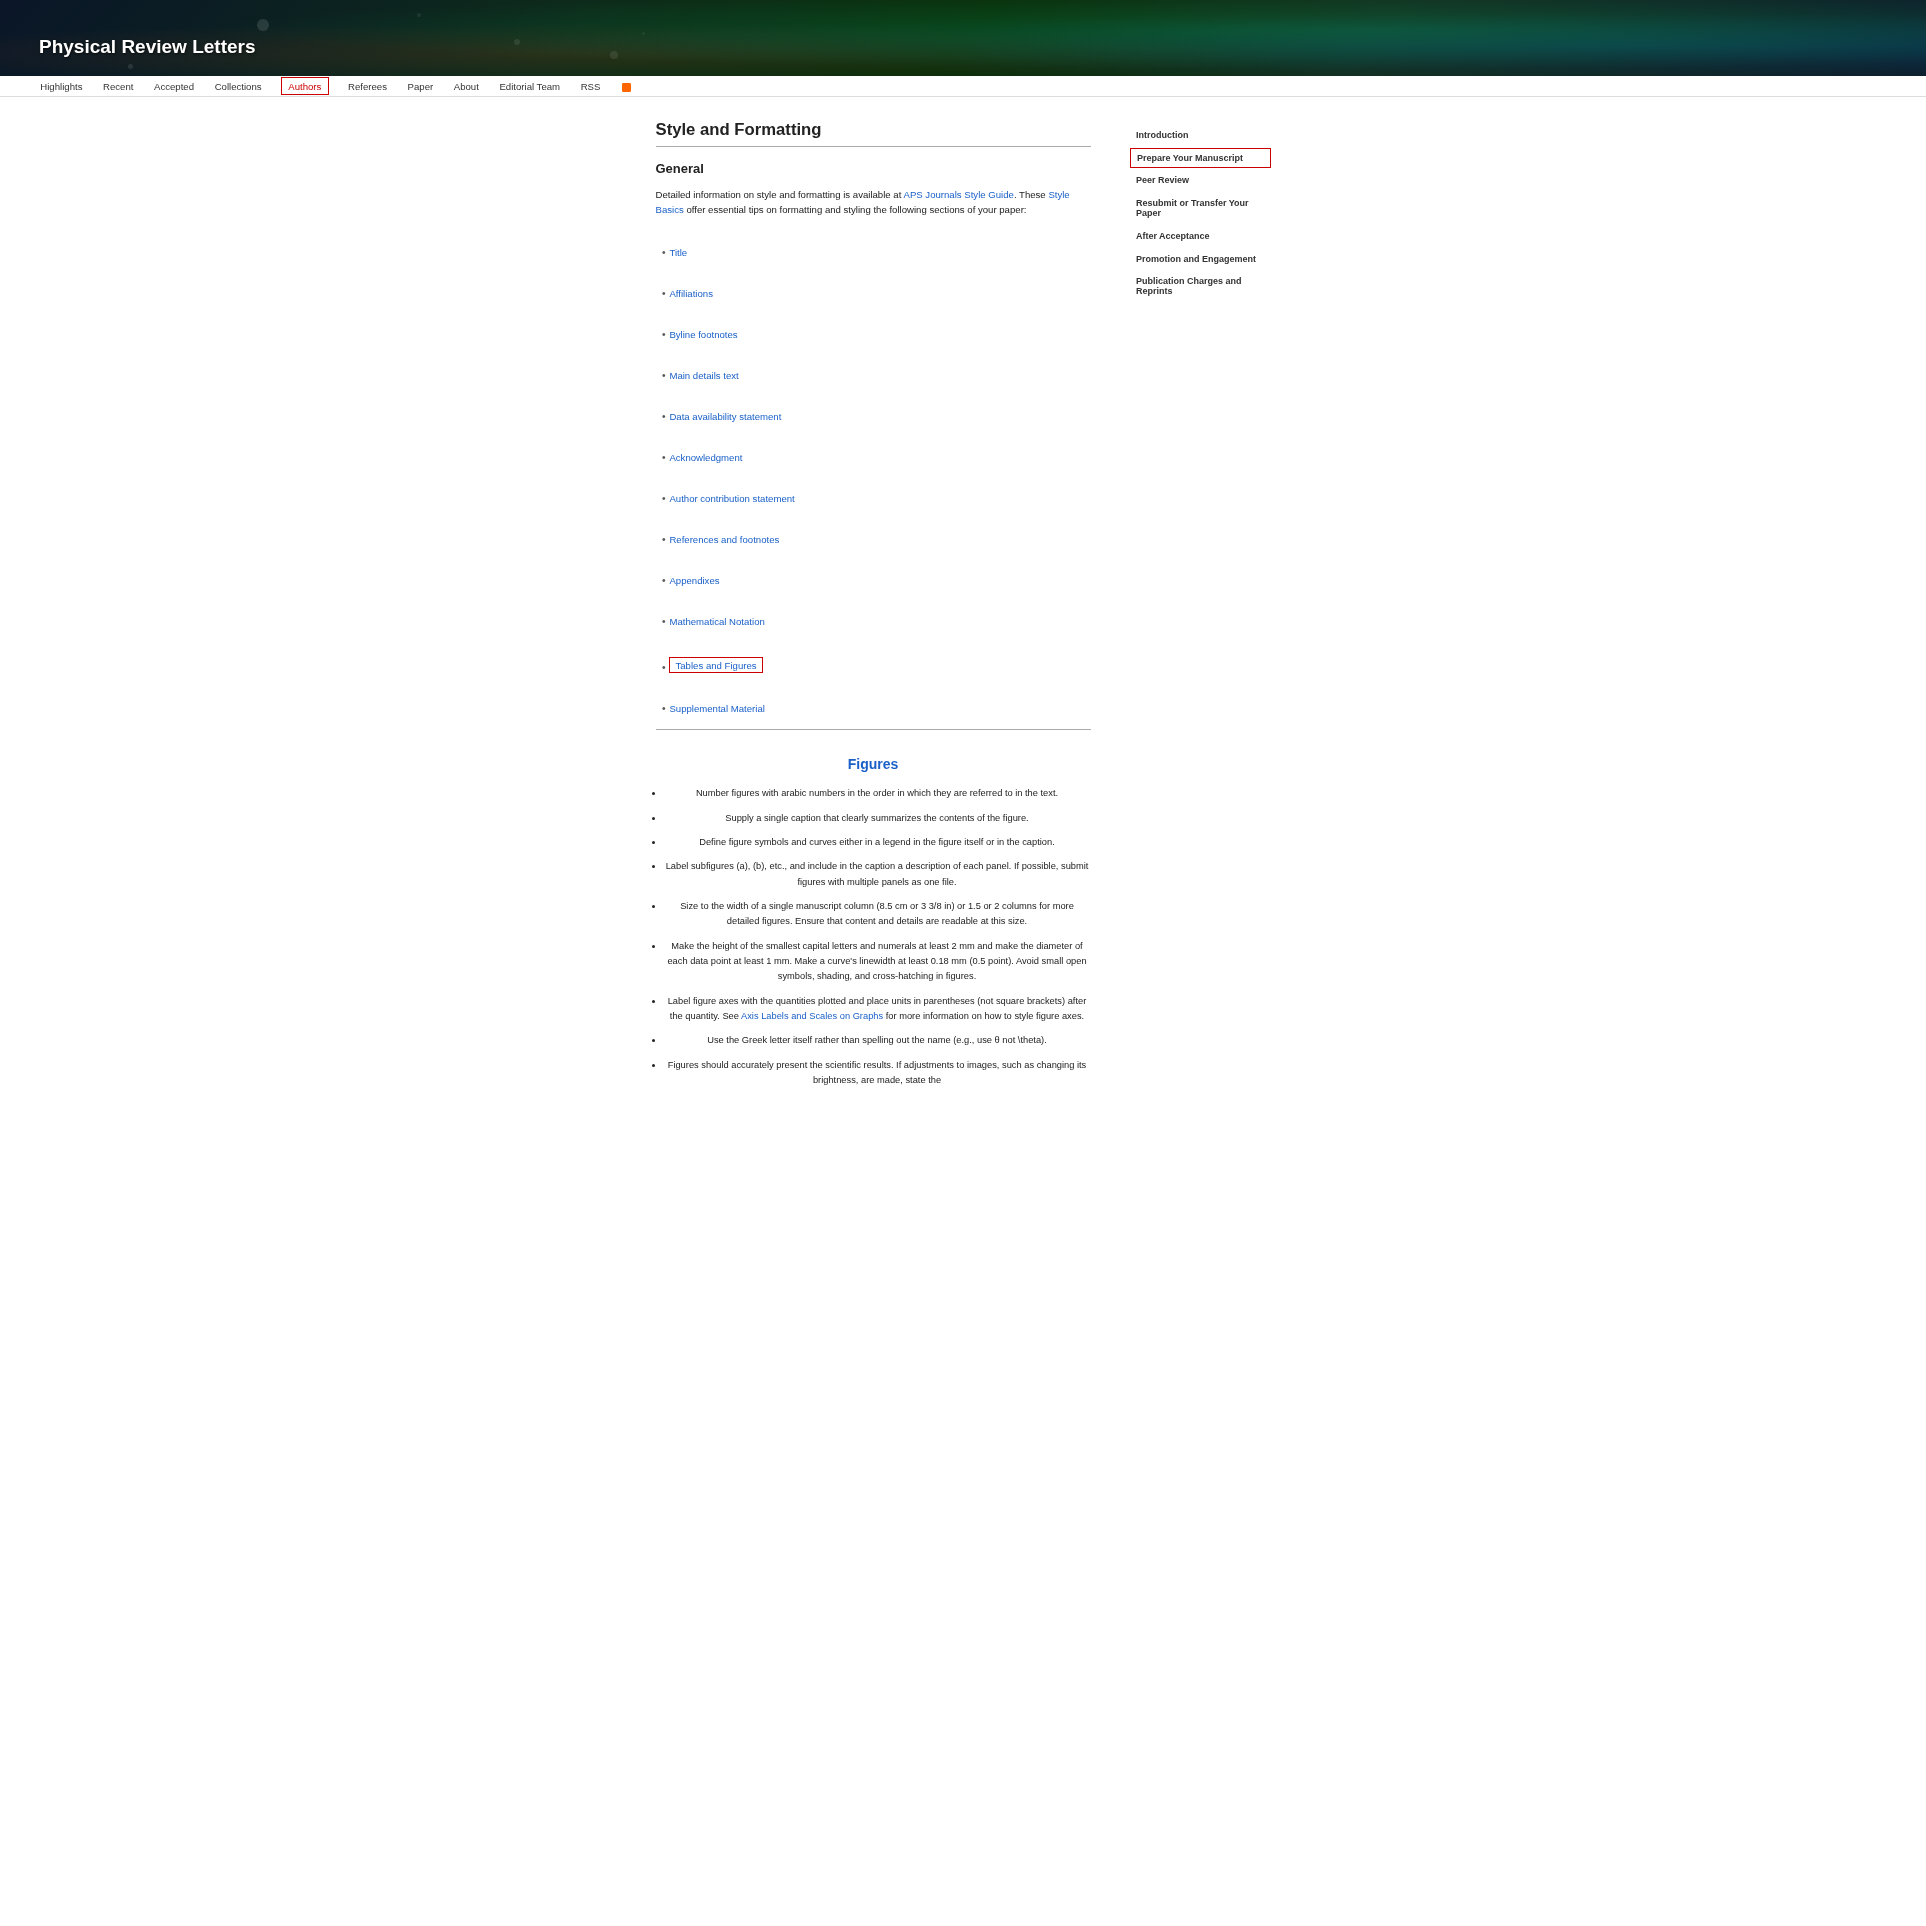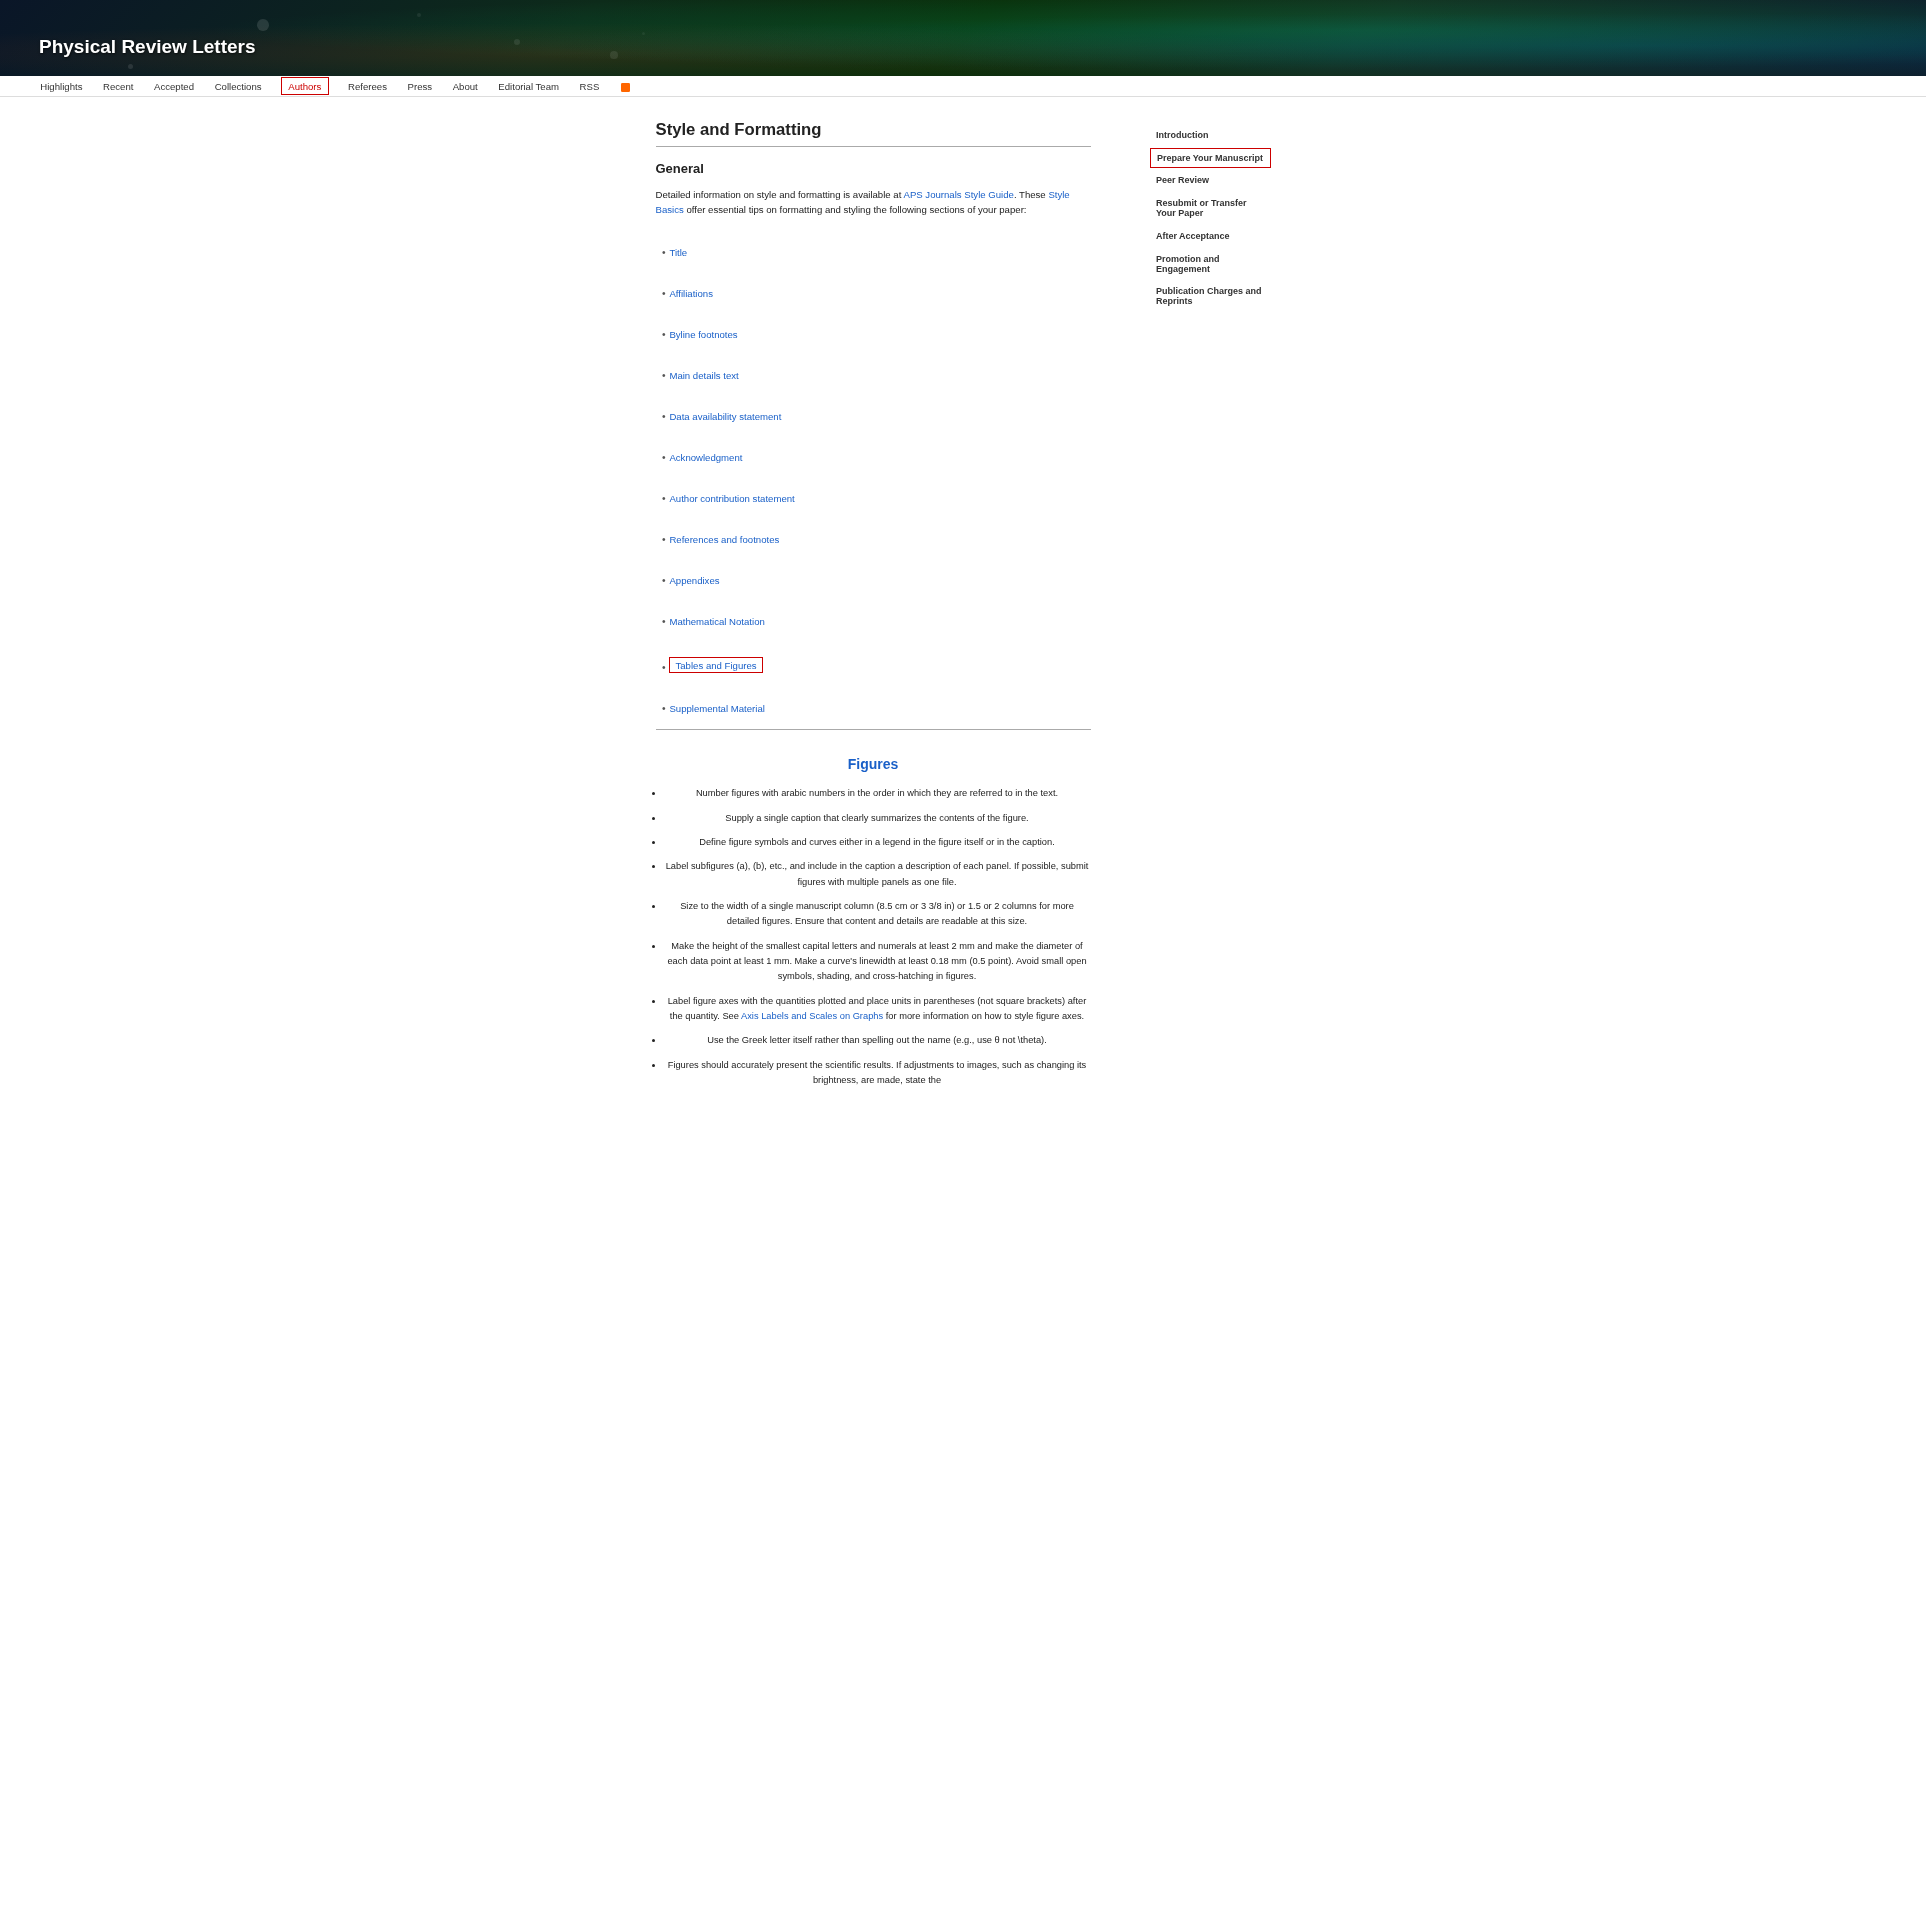--- a/index.html
+++ b/index.html
@@ -180,21 +180,20 @@
       text-decoration: none;
     }
 
     
     .sidebar-nav {
       list-style: none;
       margin-top: 5.1px;
     }
     .sidebar-nav li {
       margin-bottom: 2.6px;
-      margin-left: 20px;
     }
     .sidebar-nav li a {
       display: block;
       font-family: Arial, sans-serif;
       font-size: 9px;
       font-weight: bold;
       color: #333;
       text-decoration: none;
       padding: 5.1px 6.4px;
     }
@@ -220,21 +219,21 @@
   <div class="banner-title">Physical Review Letters</div>
 </div>
 
 <nav class="nav">
   <a href="#">Highlights</a>
   <a href="#">Recent</a>
   <a href="#">Accepted</a>
   <a href="#">Collections</a>
   <a href="#" class="active">Authors</a>
   <a href="#">Referees</a>
-  <a href="#">Press</a>
+  <a href="#">Paper</a>
   <a href="#">About</a>
   <a href="#">Editorial Team</a>
   <a href="#">RSS</a>
   <span class="rss-icon"></span>
 </nav>
 
 <div class="page-body">
 
   <main class="main-content">
 

